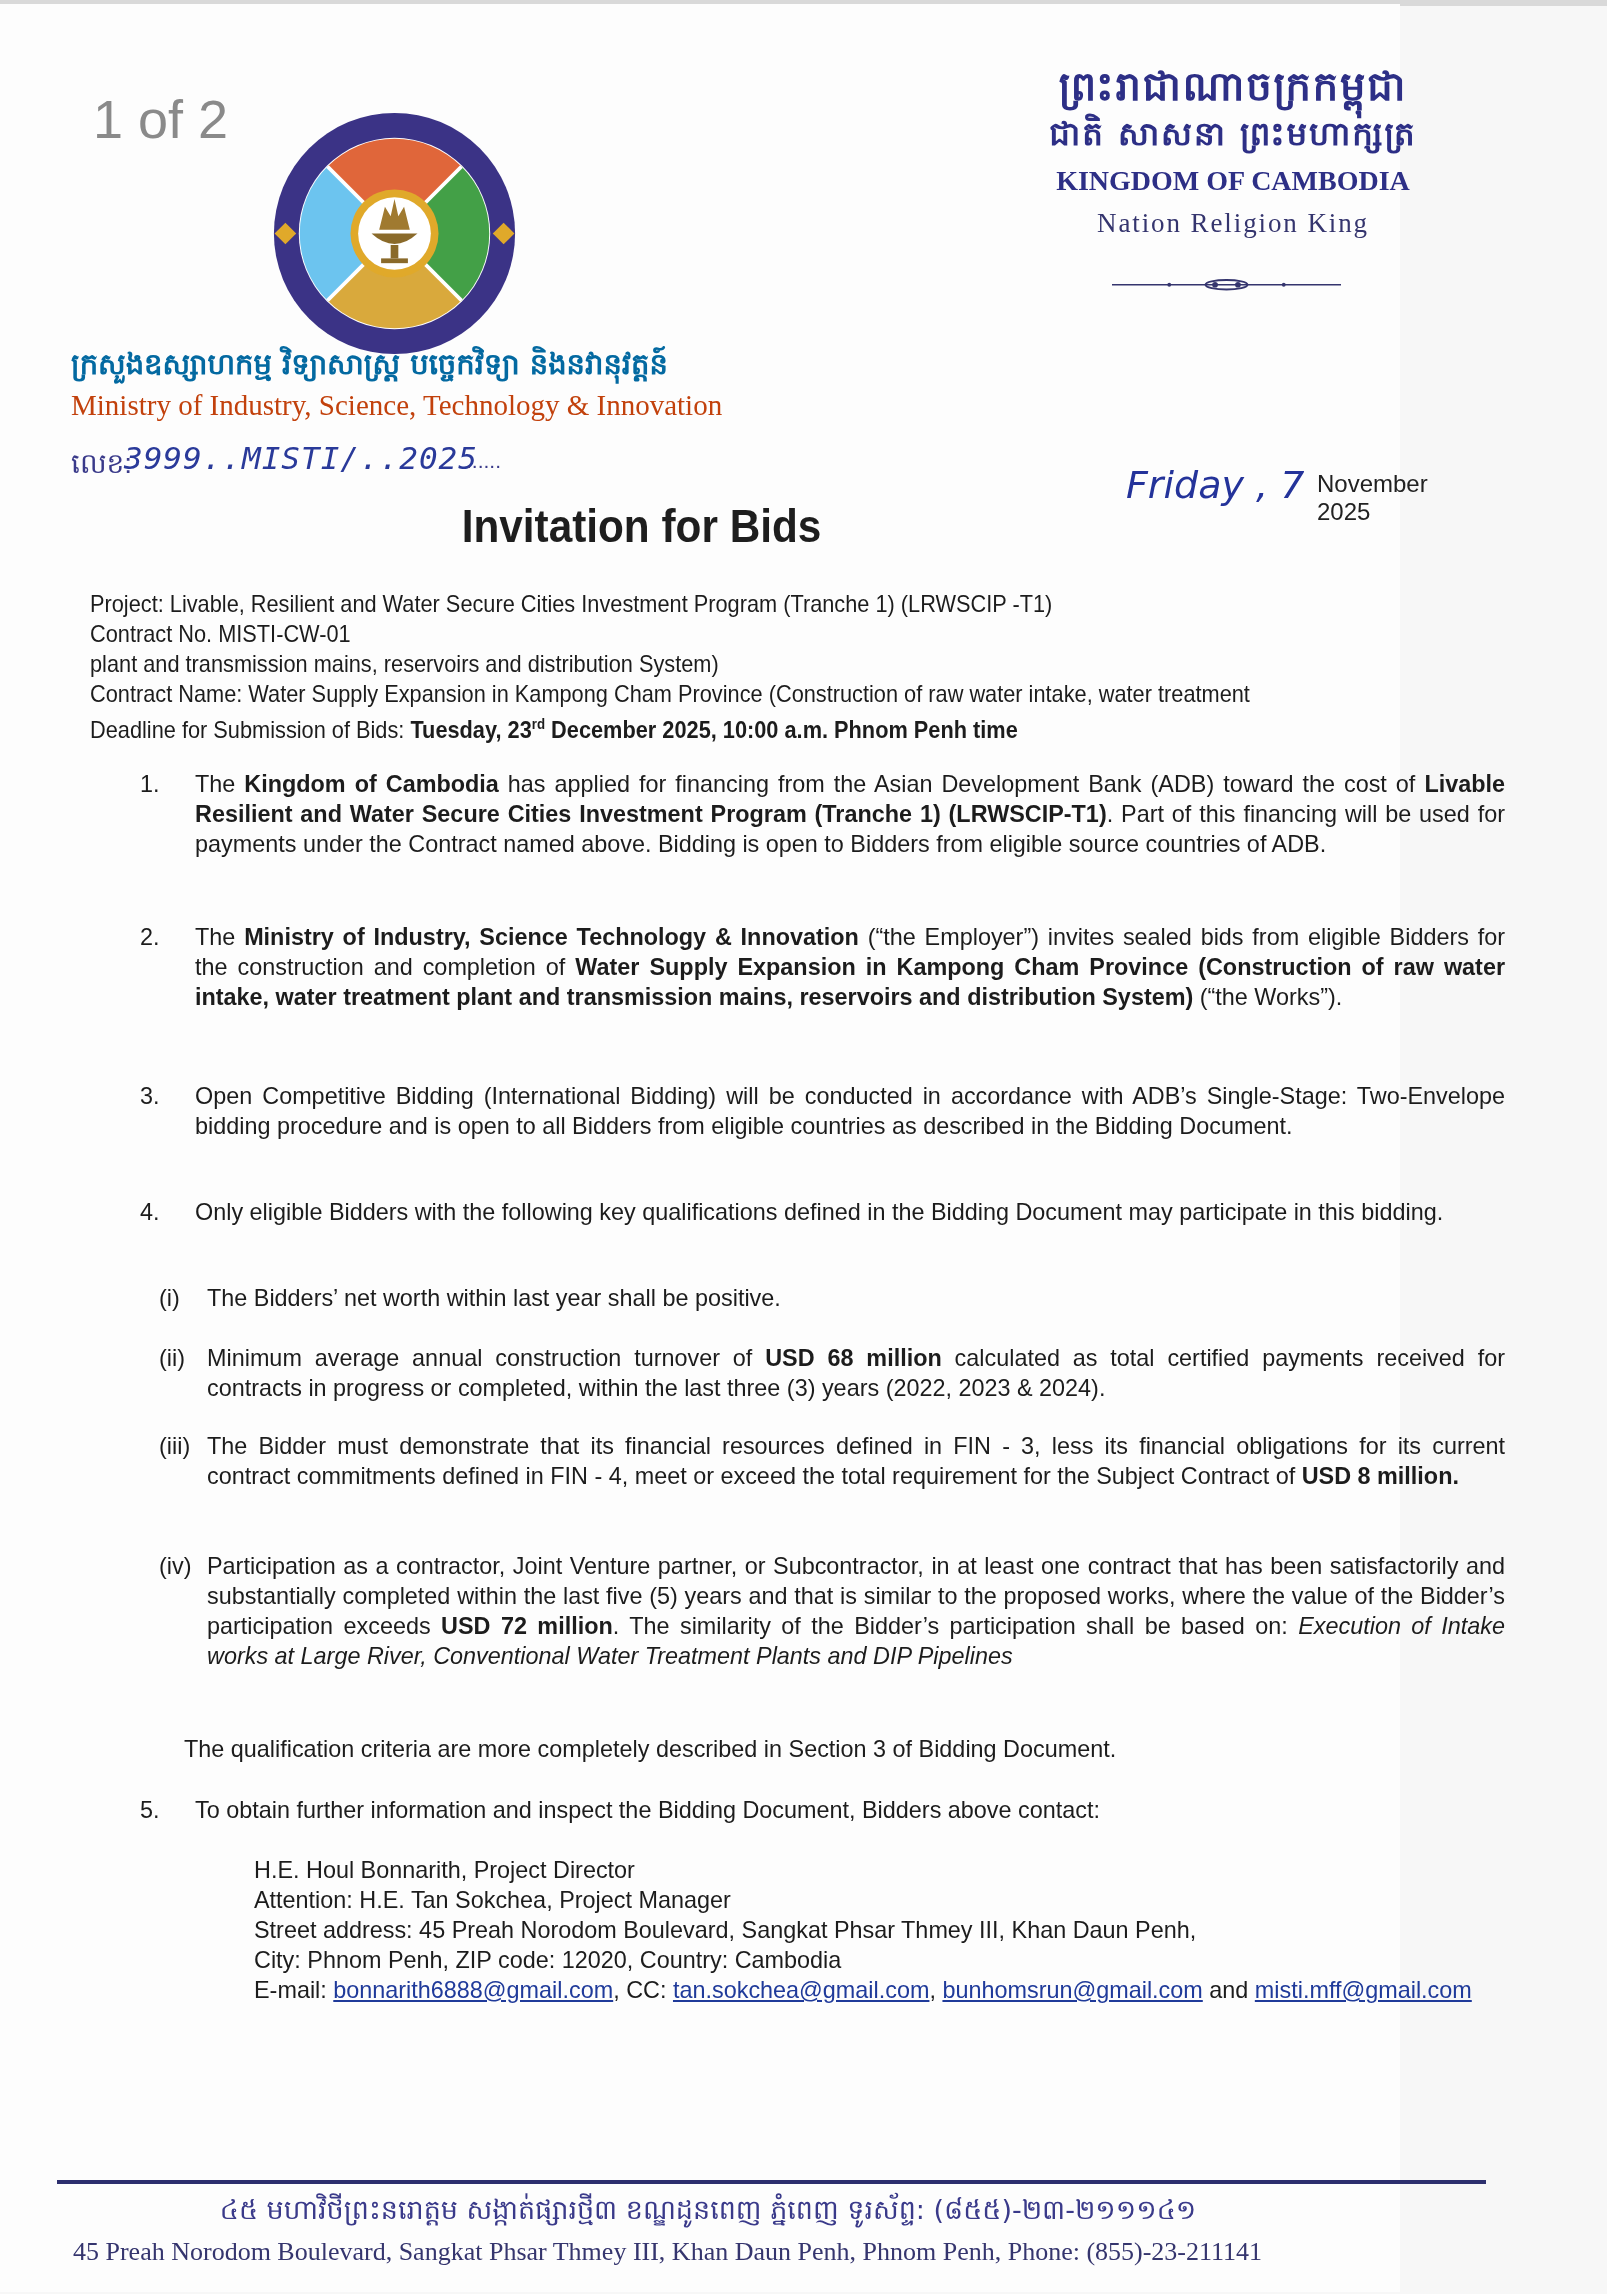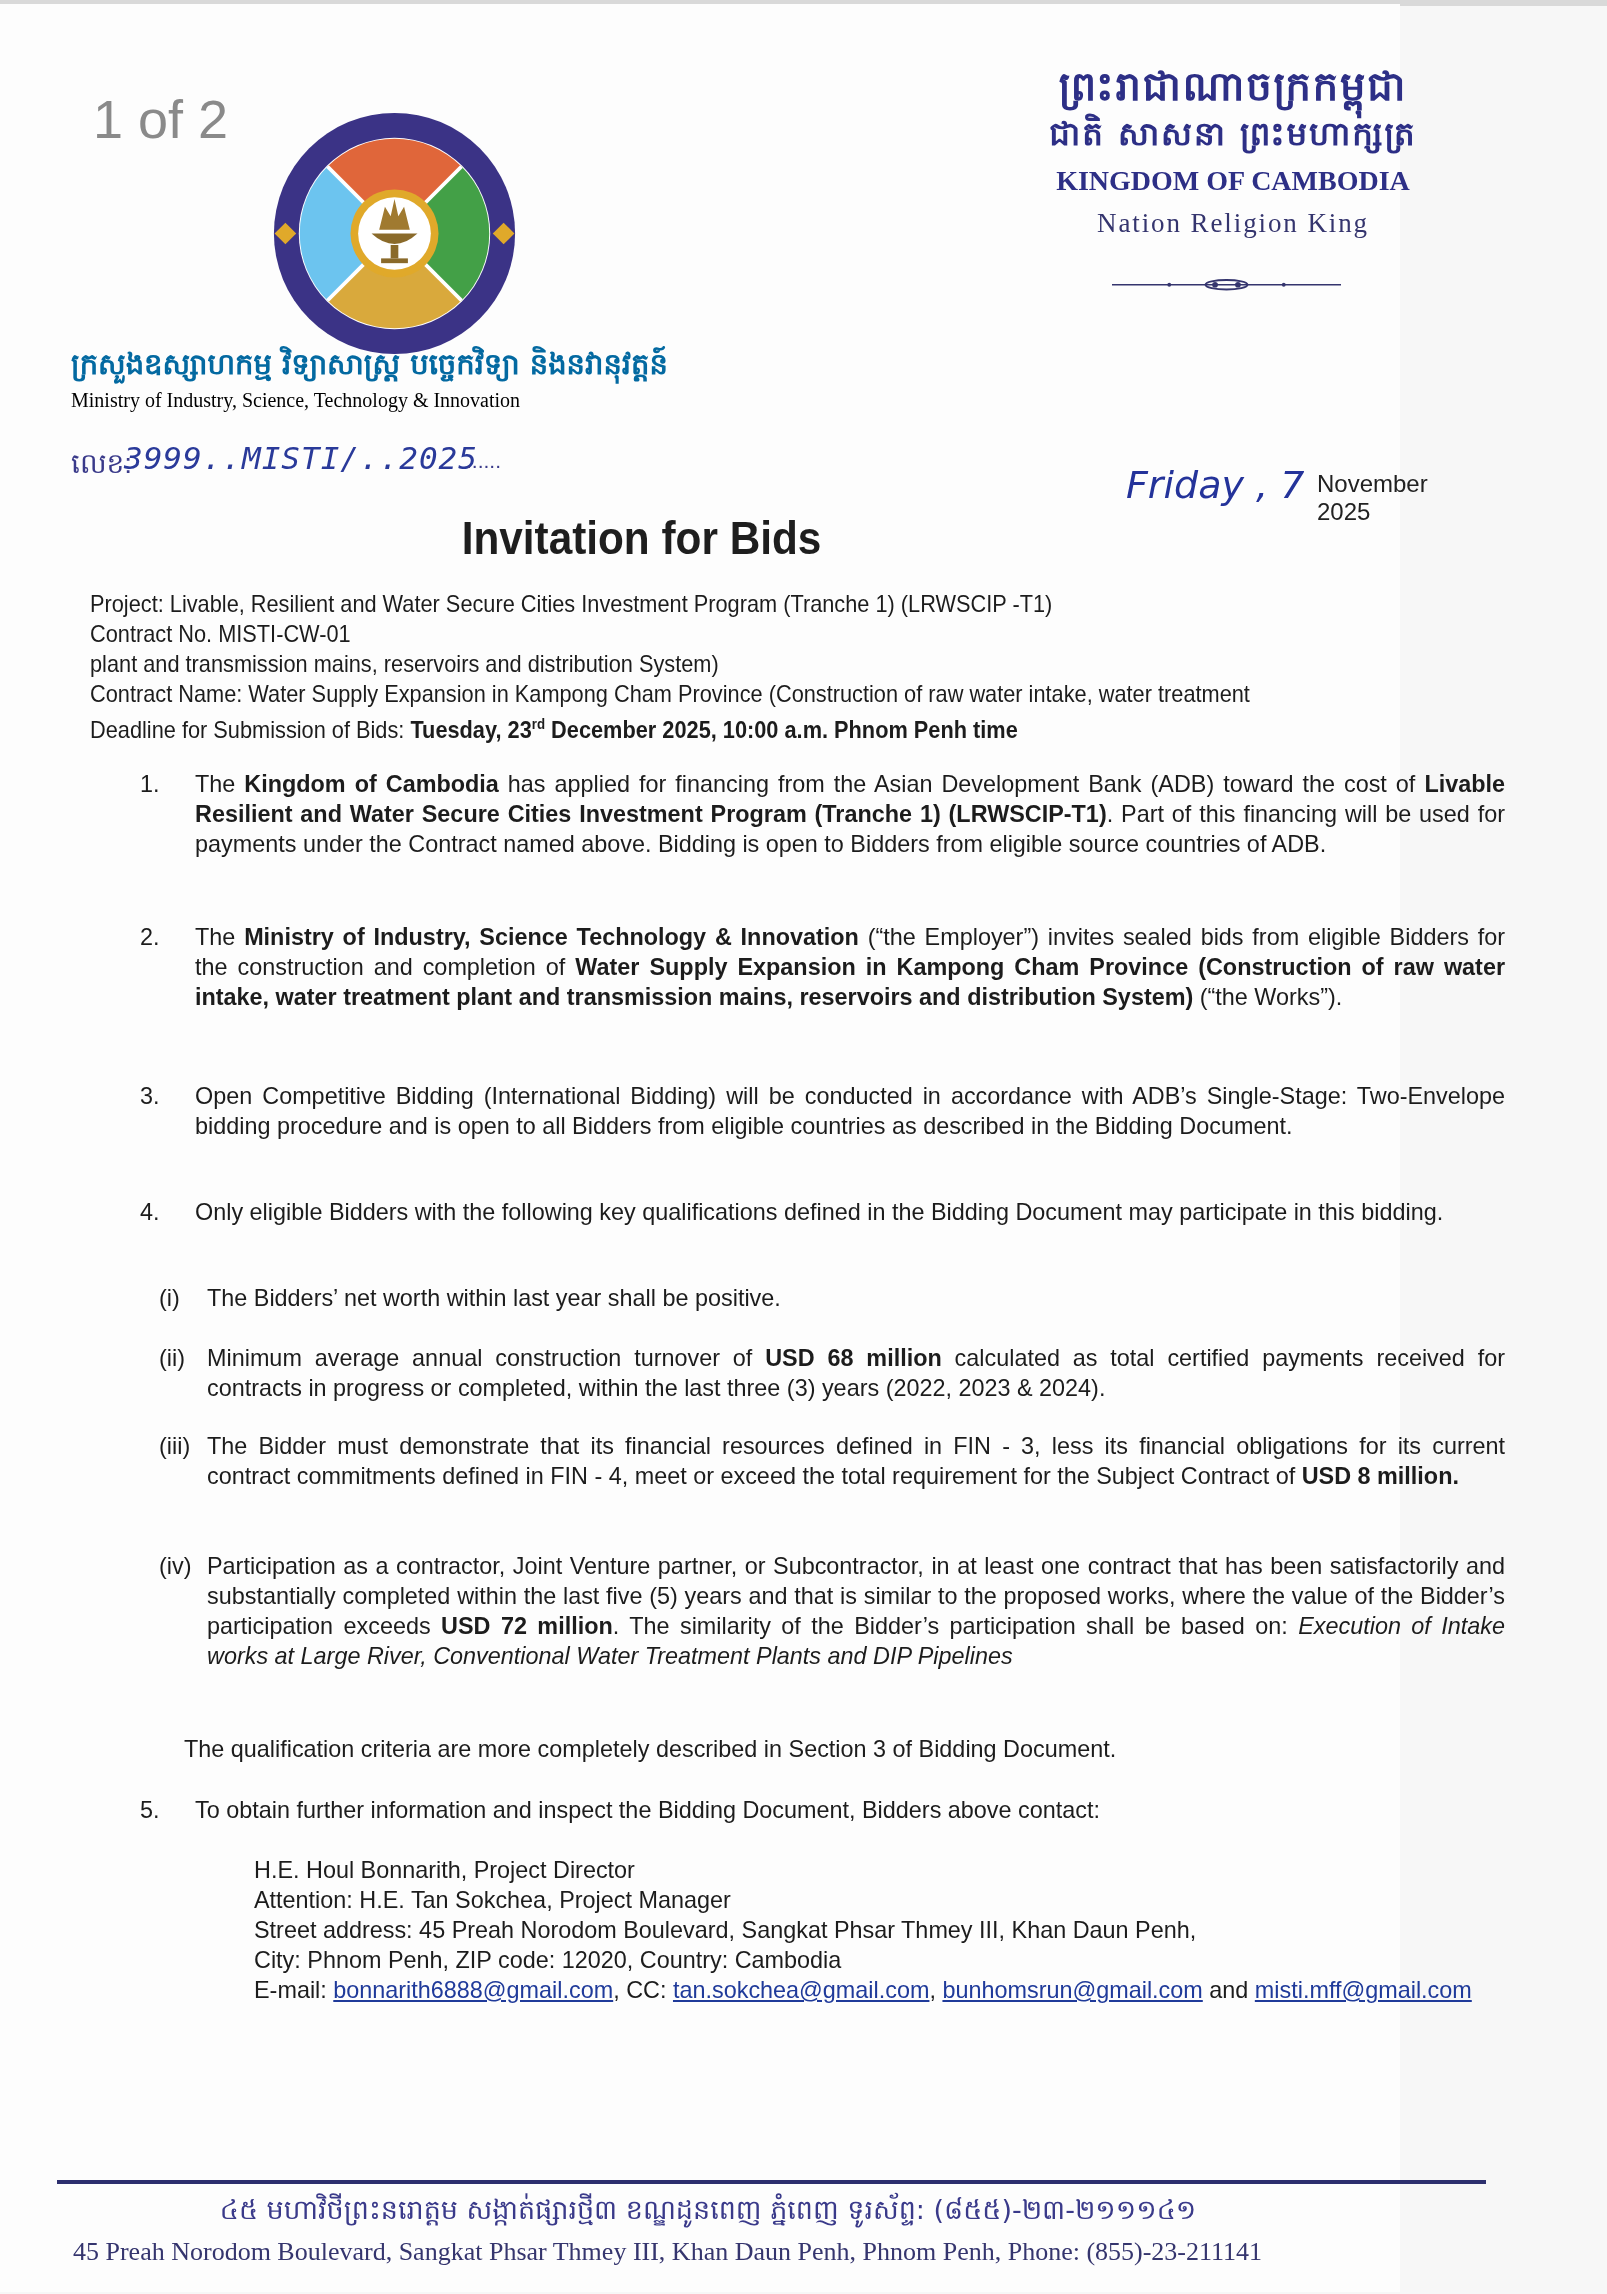--- a/index.html
+++ b/index.html
@@ -6,33 +6,33 @@
   body {
     width: 1608px; height: 2294px; background: #f7f7f7; position: relative; overflow: hidden;
     font-family: "Liberation Sans", sans-serif; color: #1c1c1c;
   }
   .page { position: absolute; left: 0; top: 4px; width: 1400px; height: 2288px; background: #fdfdfd; }
   .topshade { position: absolute; left: 0; top: 0; width: 1608px; height: 5.7px; background: #d9d9d9; }
   .abs { position: absolute; }
   .page-counter { left: 93px; top: 84px; font-size: 54px; color: #8a8a8a; font-family: "Liberation Sans", sans-serif; }
   .logo { left: 272px; top: 107px; width: 245px; height: 245px; }
   .ministry-kh { left: 71px; top: 342px; font-size: 29px; font-weight: bold; color: #0369a1; font-family: "DejaVu Sans", sans-serif; letter-spacing: 0px; }
-  .ministry-en { left: 71px; top: 385px; font-size: 20px; color: #000000; font-family: "Liberation Serif", serif; }
+  .ministry-en { left: 71px; top: 385px; font-size: 29px; color: #c2410c; font-family: "Liberation Serif", serif; }
   .ref-label { left: 71px; top: 442px; font-size: 28px; color: #3a3a8a; font-family: Liberation Sans, sans-serif; }
   .ref-value { left: 124px; top: 436px; font-size: 31px; color: #2a3a9a; font-family: "DejaVu Sans Mono", monospace; font-style: italic; letter-spacing: 1px; }
   .ref-dots { left: 466px; top: 445px; font-size: 21px; color: #3a3a8a; }
   .kingdom { left: 1013px; top: 57px; width: 440px; text-align: center; color: #2d2f86; }
   .kingdom .kh1 { font-size: 40px; font-weight: bold; font-family: "DejaVu Serif", serif; line-height: 50px; letter-spacing: 1.9px; }
   .kingdom .kh2 { font-size: 32.5px; font-weight: bold; font-family: "DejaVu Serif", serif; line-height: 46px; letter-spacing: 1.9px; }
   .kingdom .en1 { font-size: 28px; font-weight: bold; font-family: "Liberation Serif", serif; margin-top: 7.6px; }
   .kingdom .en2 { font-size: 27px; font-family: "Liberation Serif", serif; margin-top: 11.5px; letter-spacing: 1.9px; color: #35356e; }
   .ornament { left: 1112px; top: 275px; width: 229px; height: 11.5px; }
   .date-hand { left: 1126px; top: 459px; font-size: 38px; color: #24339a; font-family: "DejaVu Sans", sans-serif; font-style: italic; }
   .date-print { left: 1317px; top: 466px; font-size: 24px; color: #222; }
-  .title { left: 0; width: 1608px; top: 495px; text-align: center; font-size: 46px; font-weight: bold; color: #1e1e1e; padding-left: 0; margin-top: 12px; }
+  .title { left: 0; width: 1608px; top: 495px; text-align: center; font-size: 46px; font-weight: bold; color: #1e1e1e; padding-left: 0; }
   .title span { display: inline-block; transform: translateX(-163px) scaleX(0.92); }
   .meta { left: 90px; top: 585px; width: 1415px; font-size: 23.4px; line-height: 30px; }
   .meta div { white-space: nowrap; transform-origin: left; }
   .list { left: 90px; top: 765px; width: 1415px; font-size: 23.4px; line-height: 30px; }
   .item { position: absolute; left: 0; width: 1415px; }
   .num { position: absolute; left: 50px; }
   .txt { position: absolute; left: 105px; width: 1310px; text-align: justify; }
   .sub { position: absolute; left: 0; width: 1415px; }
   .sub .snum { position: absolute; left: 69px; }
   .sub .stxt { position: absolute; left: 117px; width: 1298px; text-align: justify; }

